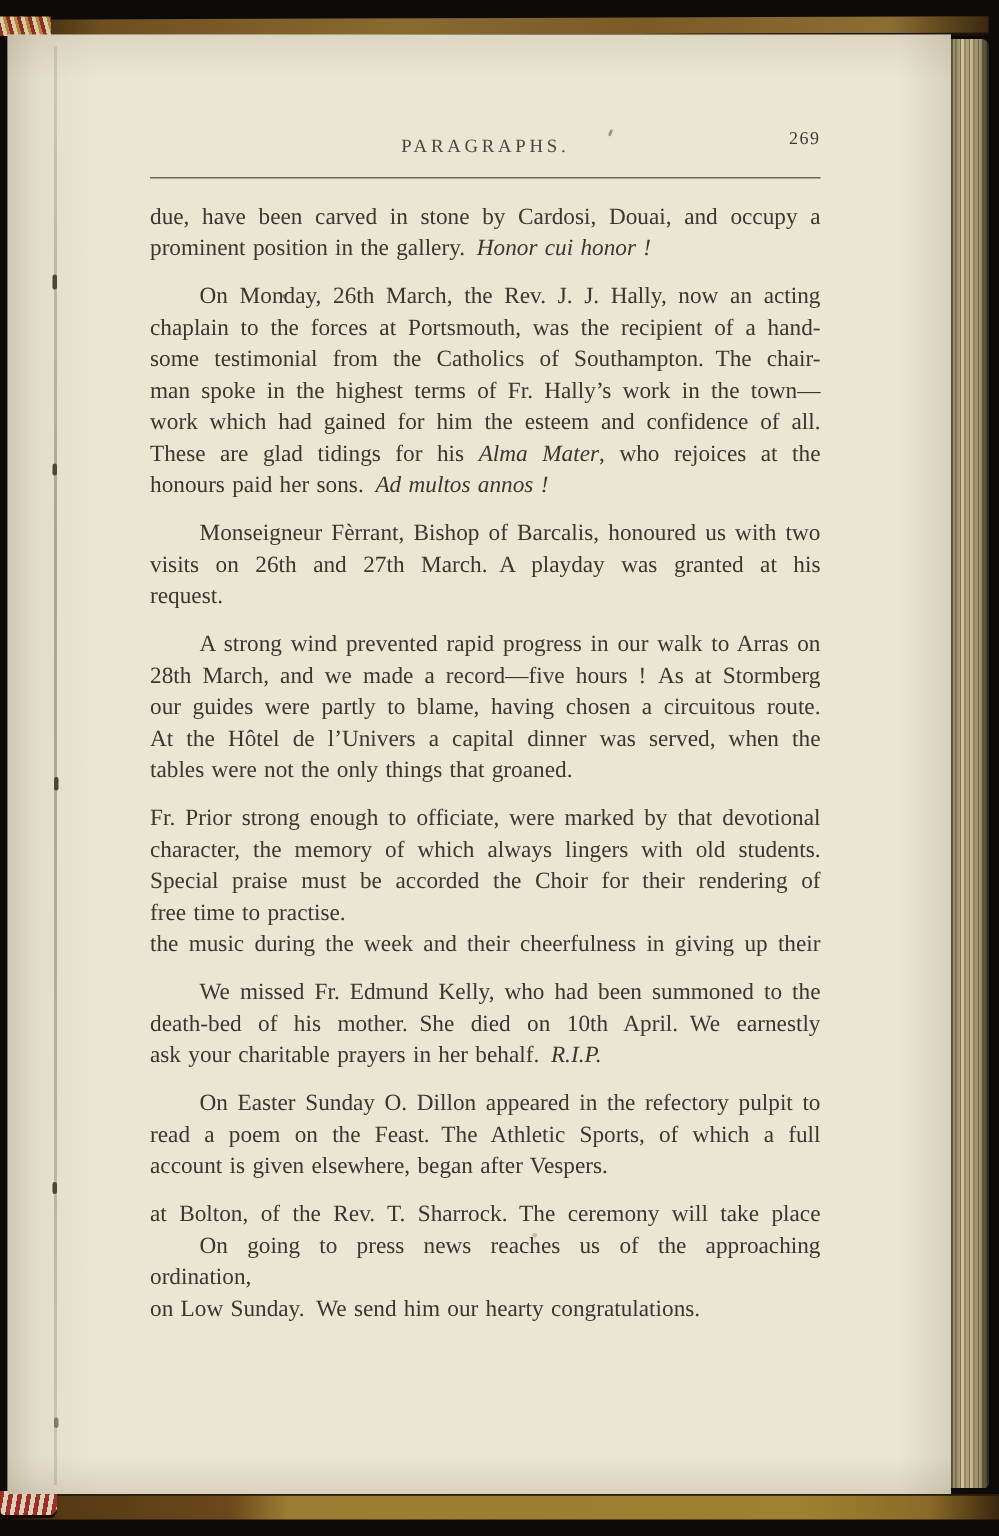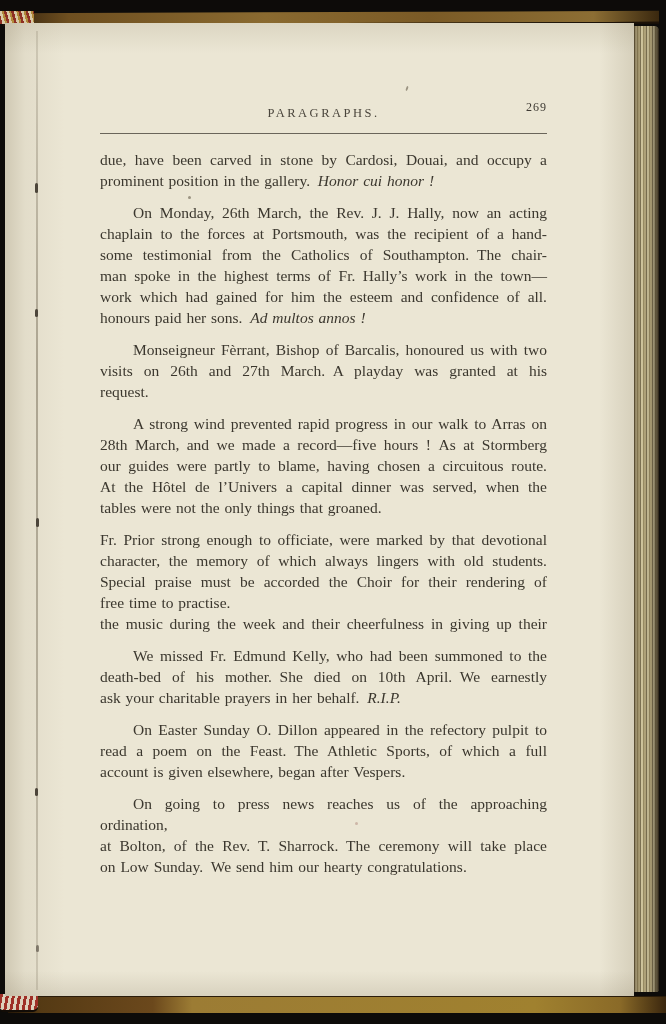--- a/index.html
+++ b/index.html
@@ -60,21 +60,21 @@
   }
   .crease {
     position: absolute; left: 31px; top: 8px; bottom: 6px; width: 2px;
     background: linear-gradient(180deg, rgba(115,105,84,0.20), rgba(115,105,84,0.50) 35%,
                 rgba(115,105,84,0.42) 70%, rgba(115,105,84,0.22));
   }
   .crease-dash { position: absolute; width: 3px; border-radius: 2px; background: #4c453a; }
   .speck { position: absolute; border-radius: 50%; background: rgba(90,80,62,0.55); }
 
   
-  .content { position: absolute; left: 95px; top: 80px; width: 447px; }
+  .content { position: absolute; left: 95px; top: 65px; width: 447px; }
   .header { position: relative; text-align: center; height: 18px; }
   .running-head {
     font-size: 12.5px; letter-spacing: 2.5px; color: #4a453c;
     word-spacing: 2px;
   }
   .page-num {
     position: absolute; right: 0; top: -3px;
     font-size: 12px; letter-spacing: 1px; color: #3e3a33;
   }
   .rule { margin-top: 12px; height: 1px; background: #6a655a; }
@@ -128,20 +128,21 @@
           <p class="para">
             <span class="line"><span>due, have been carved in stone by Cardosi, Douai, and occupy a</span></span>
             <span class="line last"><span>prominent position in the gallery. </span><span class="it">Honor cui honor !</span></span>
           </p>
           <p class="para">
             <span class="line indent"><span>On Monday, 26th March, the Rev. J. J. Hally, now an acting</span></span>
             <span class="line"><span>chaplain to the forces at Portsmouth, was the recipient of a hand-</span></span>
             <span class="line"><span>some testimonial from the Catholics of Southampton. The chair-</span></span>
             <span class="line"><span>man spoke in the highest terms of Fr. Hally’s work in the town—</span></span>
             <span class="line"><span>work which had gained for him the esteem and confidence of all.</span></span>
+            <span class="line"><span>These are glad tidings for his </span><span class="it">Alma Mater</span><span>, who rejoices at the</span></span>
             <span class="line last"><span>honours paid her sons. </span><span class="it">Ad multos annos !</span></span>
           </p>
           <p class="para">
             <span class="line indent"><span>Monseigneur Fèrrant, Bishop of Barcalis, honoured us with two</span></span>
             <span class="line"><span>visits on 26th and 27th March. A playday was granted at his</span></span>
             <span class="line last"><span>request.</span></span>
           </p>
           <p class="para">
             <span class="line indent"><span>A strong wind prevented rapid progress in our walk to Arras on</span></span>
             <span class="line"><span>28th March, and we made a record—five hours ! As at Stormberg</span></span>
@@ -160,21 +161,21 @@
             <span class="line indent"><span>We missed Fr. Edmund Kelly, who had been summoned to the</span></span>
             <span class="line"><span>death-bed of his mother. She died on 10th April. We earnestly</span></span>
             <span class="line last"><span>ask your charitable prayers in her behalf. </span><span class="it">R.I.P.</span></span>
           </p>
           <p class="para">
             <span class="line indent"><span>On Easter Sunday O. Dillon appeared in the refectory pulpit to</span></span>
             <span class="line"><span>read a poem on the Feast. The Athletic Sports, of which a full</span></span>
             <span class="line last"><span>account is given elsewhere, began after Vespers.</span></span>
           </p>
           <p class="para">
+            <span class="line"><span>at Bolton, of the Rev. T. Sharrock. The ceremony will take place</span></span>
             <span class="line indent"><span>On going to press news reaches us of the approaching ordination,</span></span>
-            <span class="line"><span>at Bolton, of the Rev. T. Sharrock. The ceremony will take place</span></span>
             <span class="line last"><span>on Low Sunday. We send him our hearty congratulations.</span></span>
           </p>
         </div>
     </div>
   </div>
 
 </div>
 
 </body></html>

